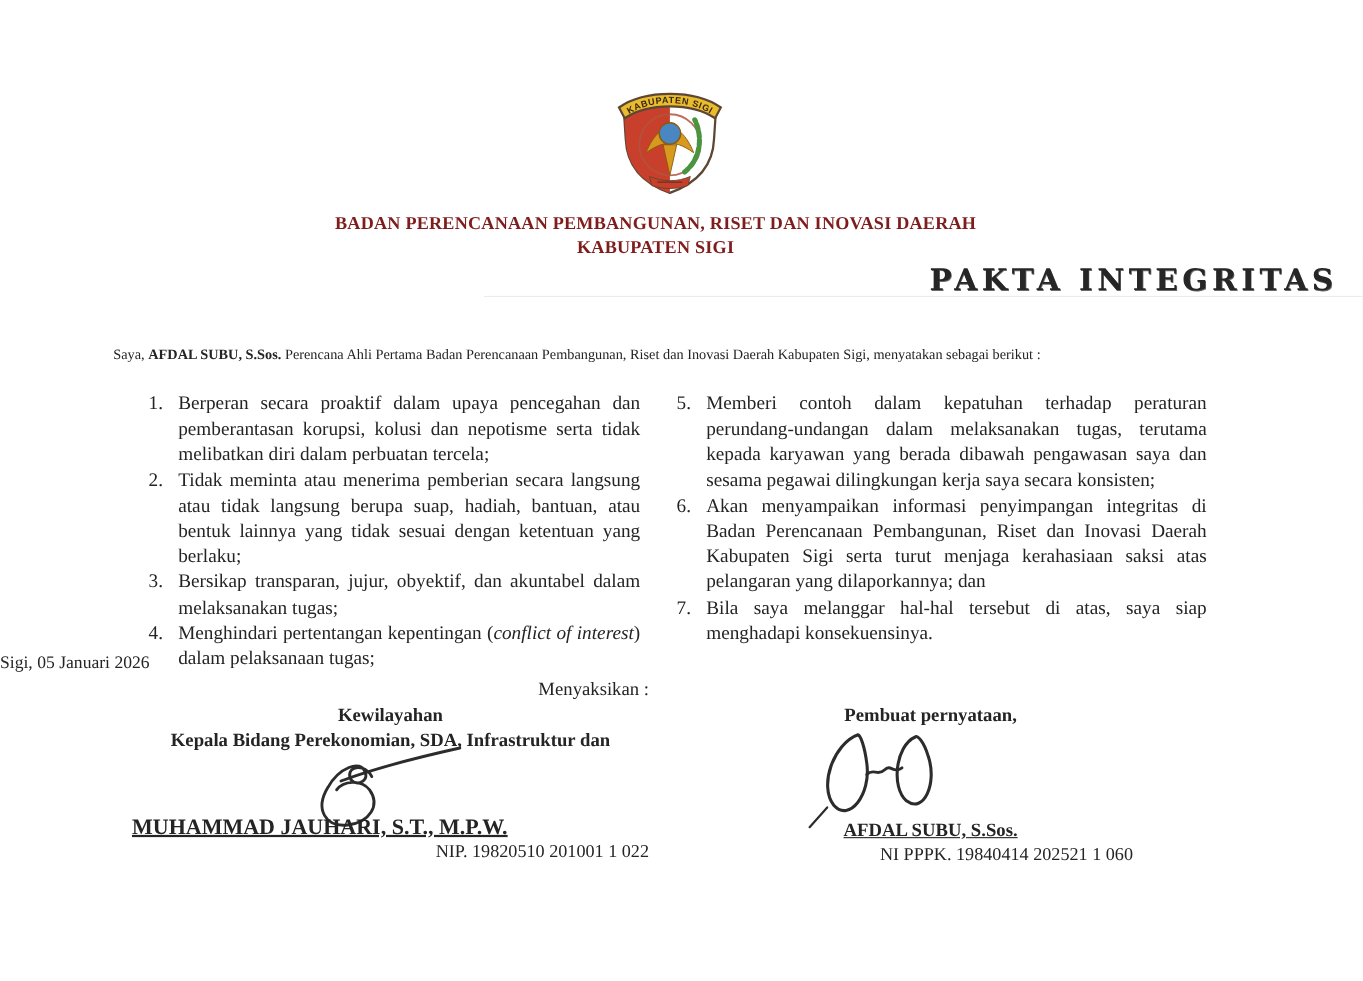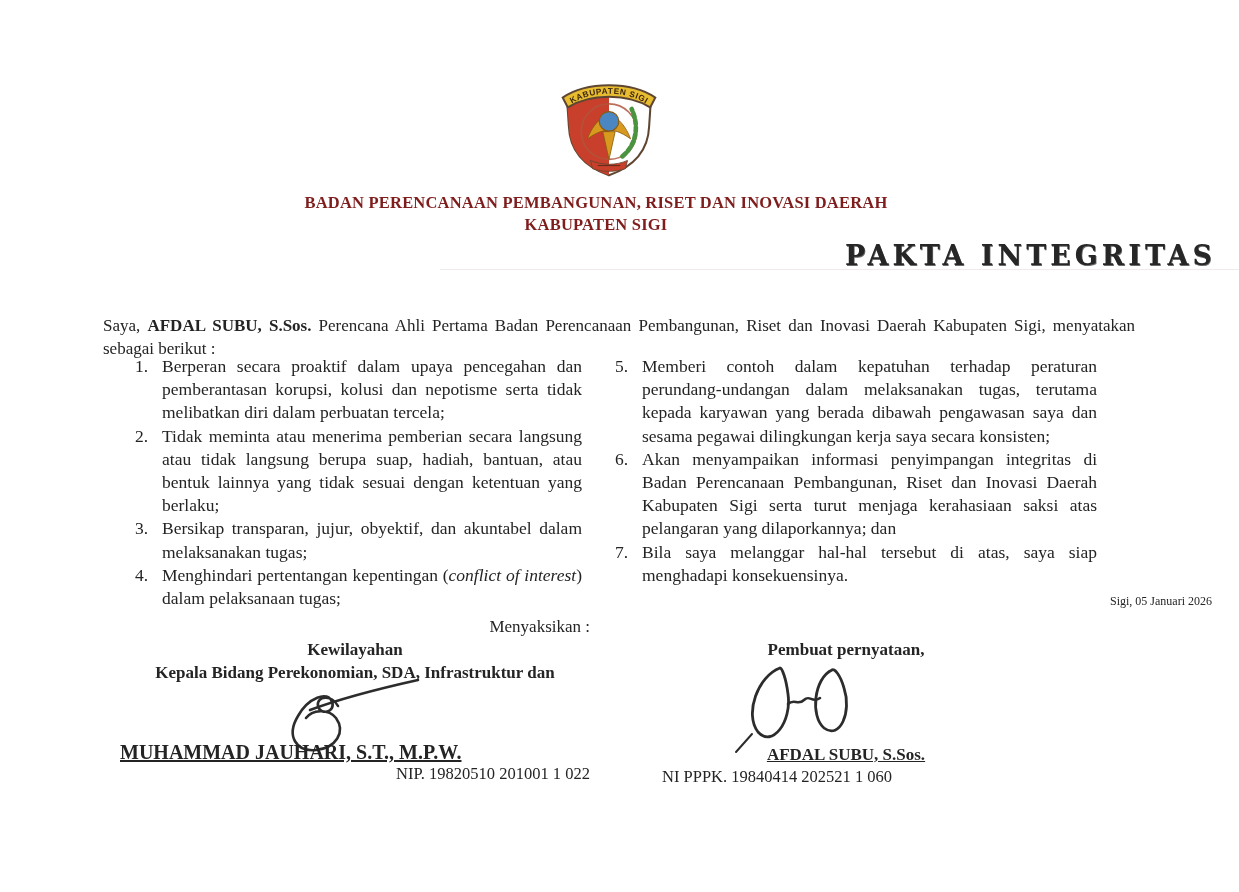--- a/index.html
+++ b/index.html
@@ -29,47 +29,47 @@
     position: absolute; left: 0; top: 240px; width: 1216px;
     text-align: right; font-family: "DejaVu Serif", serif;
     font-weight: bold; font-size: 27px; letter-spacing: 4px; color: #262626;
     text-shadow: 0.6px 0.6px 0 #6a6a6a;
   }
   .scan-line { position: absolute; top: 269px; left: 440px; right: 0; height: 1px; background: #f1eaea; }
 
   
   .intro {
     position: absolute; left: 103px; top: 297px; width: 1032px;
-    font-size: 17px; line-height: 23px; text-align: justify;
+    font-size: 13px; line-height: 23px; text-align: justify;
   }
 
   
   .list-columns { position: absolute; left: 135px; top: 355px; width: 962px; display: flex; }
   .col-left  { width: 447px; }
   .col-gap   { width: 33px; flex: 0 0 33px; }
   .col-right { width: 482px; }
   .list-item { display: flex; font-size: 17.5px; line-height: 23.2px; }
   .list-item .num { flex: 0 0 27px; }
   .list-item .itext { flex: 1; text-align: justify; }
 
   
-  .date-line { position: absolute; left: 0; top: 594px; width: 1212px; text-align: right; font-size: 12px; }
+  .date-line { position: absolute; left: 0; top: 594px; width: 1212px; text-align: left; font-size: 16px; }
 
   .witness-label { position: absolute; left: 120px; top: 617px; width: 470px; text-align: right; font-size: 17px; }
   .witness-role  { position: absolute; left: 120px; top: 638px; width: 470px; text-align: center; font-size: 17px; font-weight: bold; line-height: 23px; }
   .signer-label  { position: absolute; left: 662px; top: 640px; width: 368px; text-align: center; font-size: 17px; font-weight: bold; }
 
   .witness-sig { position: absolute; left: 252px; top: 676px; width: 180px; height: 86px; }
   .signer-sig  { position: absolute; left: 728px; top: 662px; width: 150px; height: 94px; }
   .witness-sig svg, .signer-sig svg { width: 100%; height: 100%; }
 
   .witness-name { position: absolute; left: 120px; top: 741px; width: 470px; text-align: left; font-size: 20px; font-weight: bold; text-decoration: underline; }
   .witness-id   { position: absolute; left: 120px; top: 764px; width: 470px; text-align: right; font-size: 16.5px; }
   .signer-name  { position: absolute; left: 662px; top: 745px; width: 368px; text-align: center; font-size: 17px; font-weight: bold; text-decoration: underline; }
-  .signer-id    { position: absolute; left: 662px; top: 767px; width: 368px; text-align: left; font-size: 16.5px; }
+  .signer-id    { position: absolute; left: 662px; top: 767px; width: 368px; text-align: right; font-size: 16.5px; }
 </style>
 </head>
 <body>
 
 <div class="page">
 
   <div class="logo-wrap">
     <svg viewBox="0 0 110 105">
       <defs>
         <clipPath id="shieldClip">

